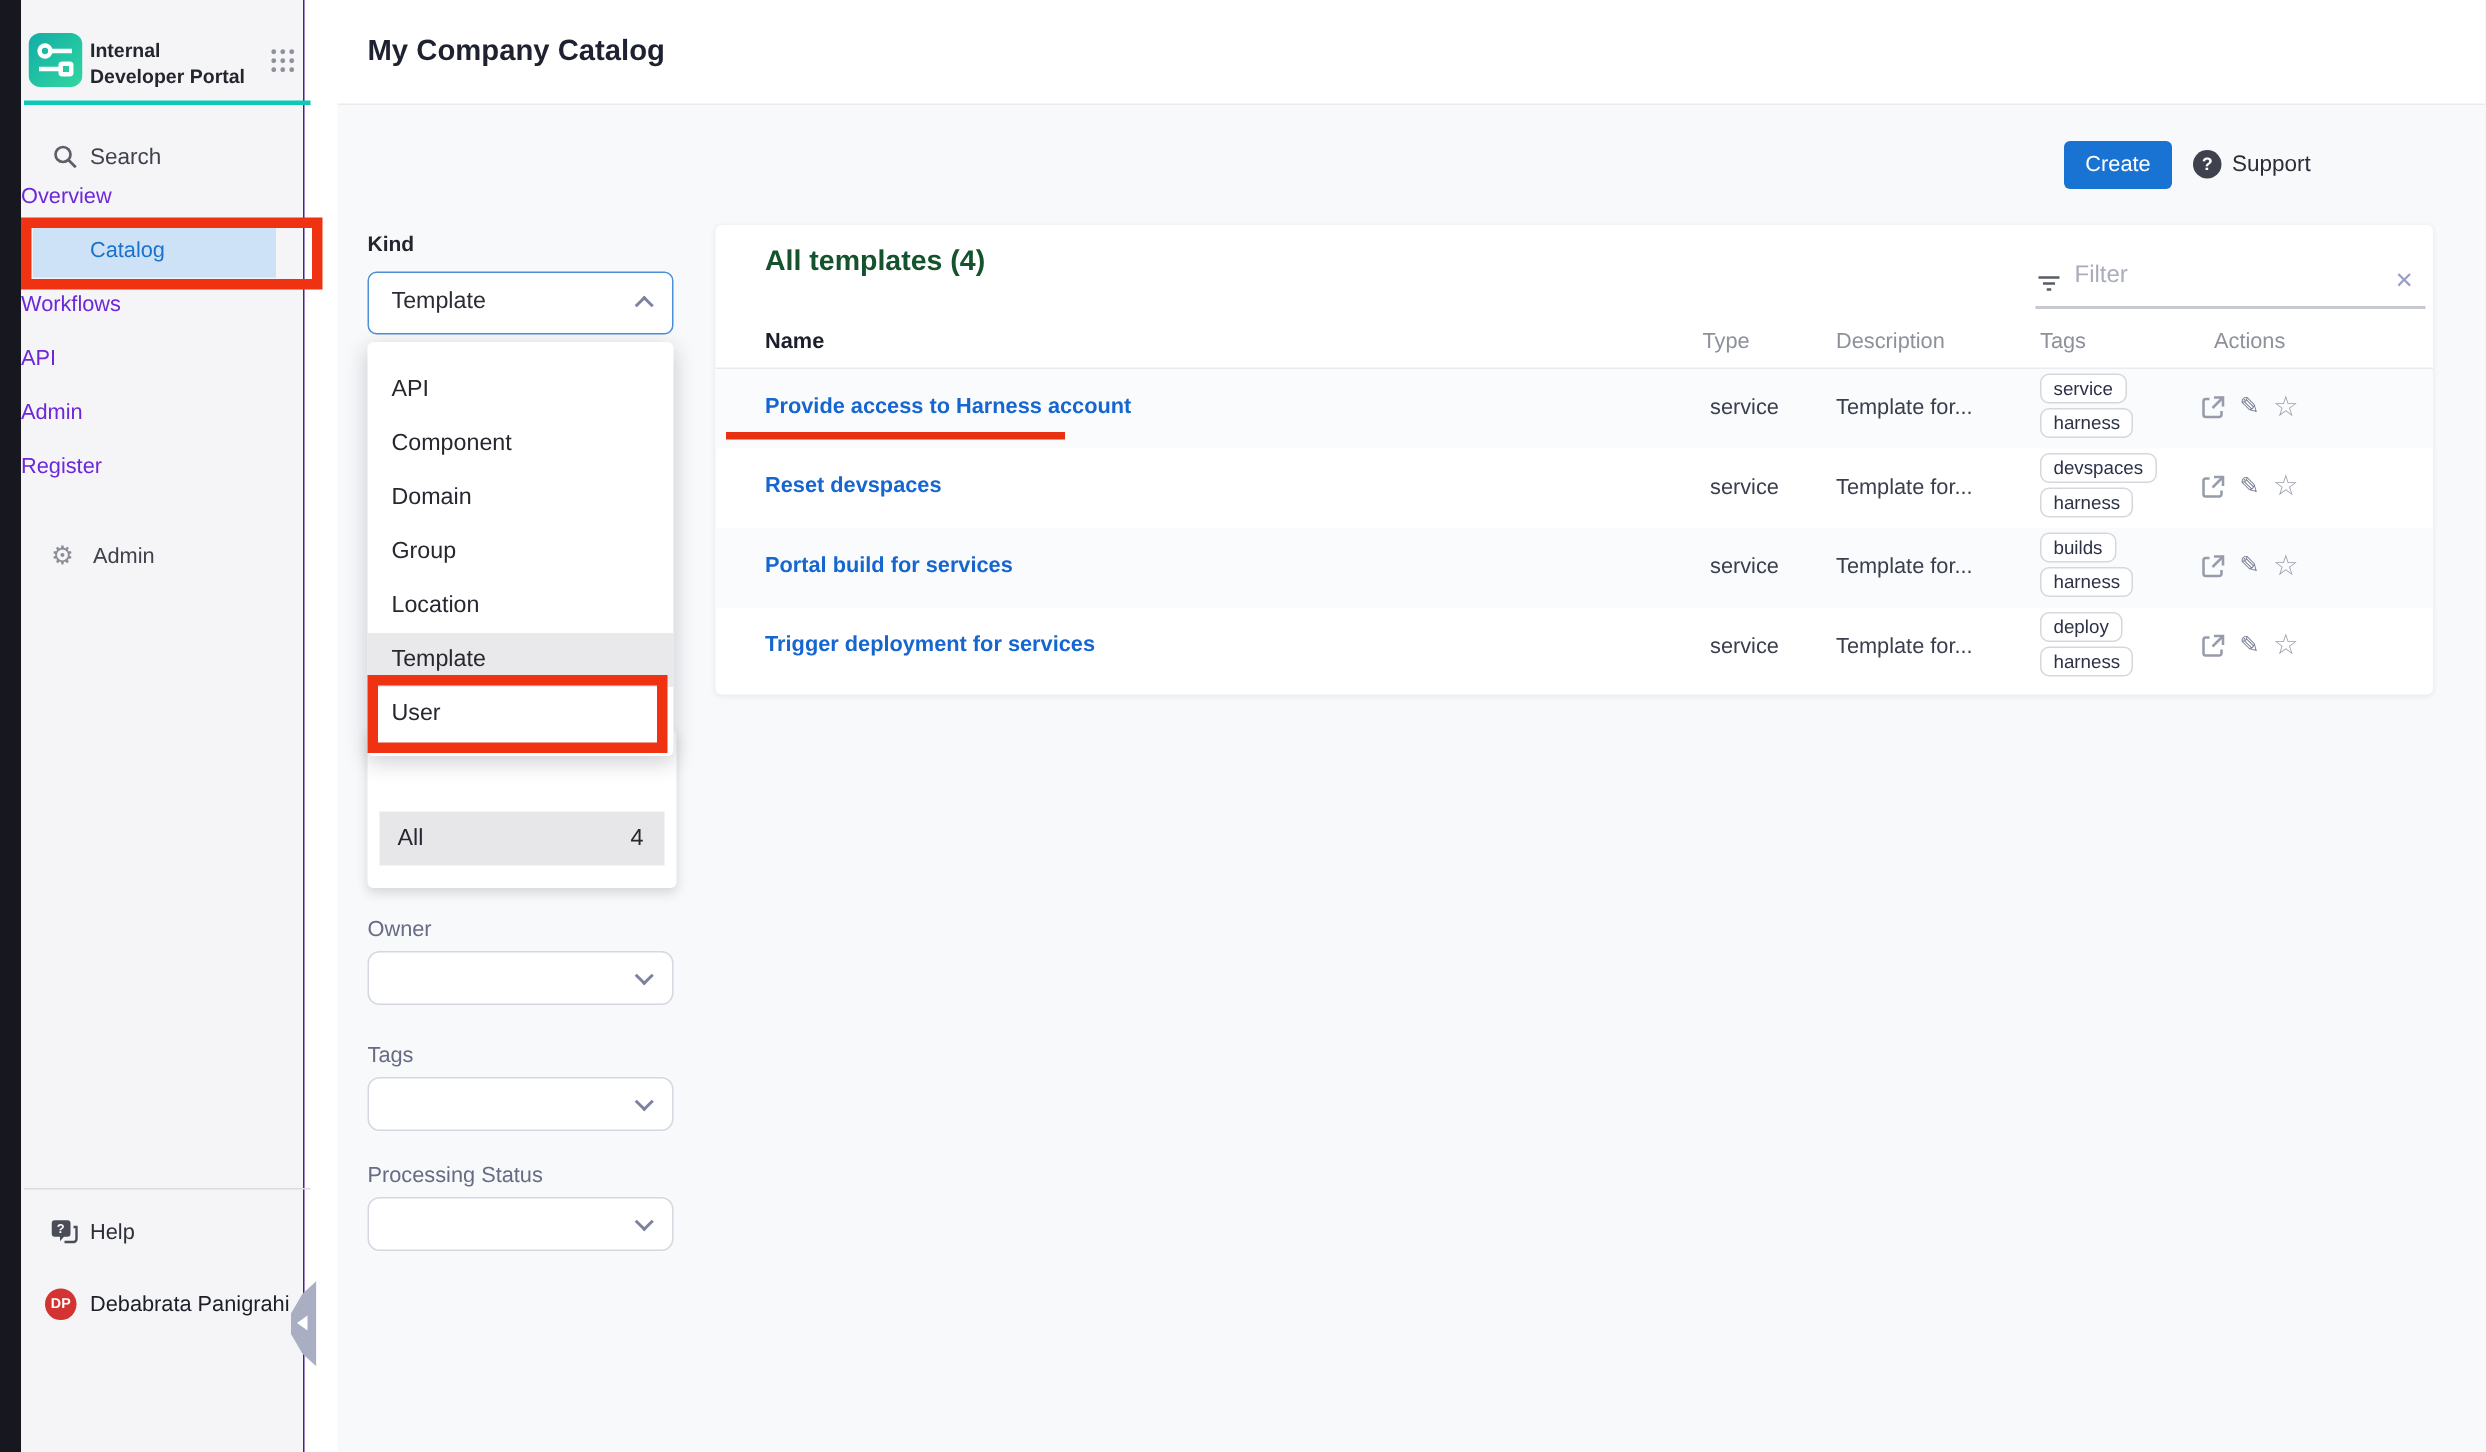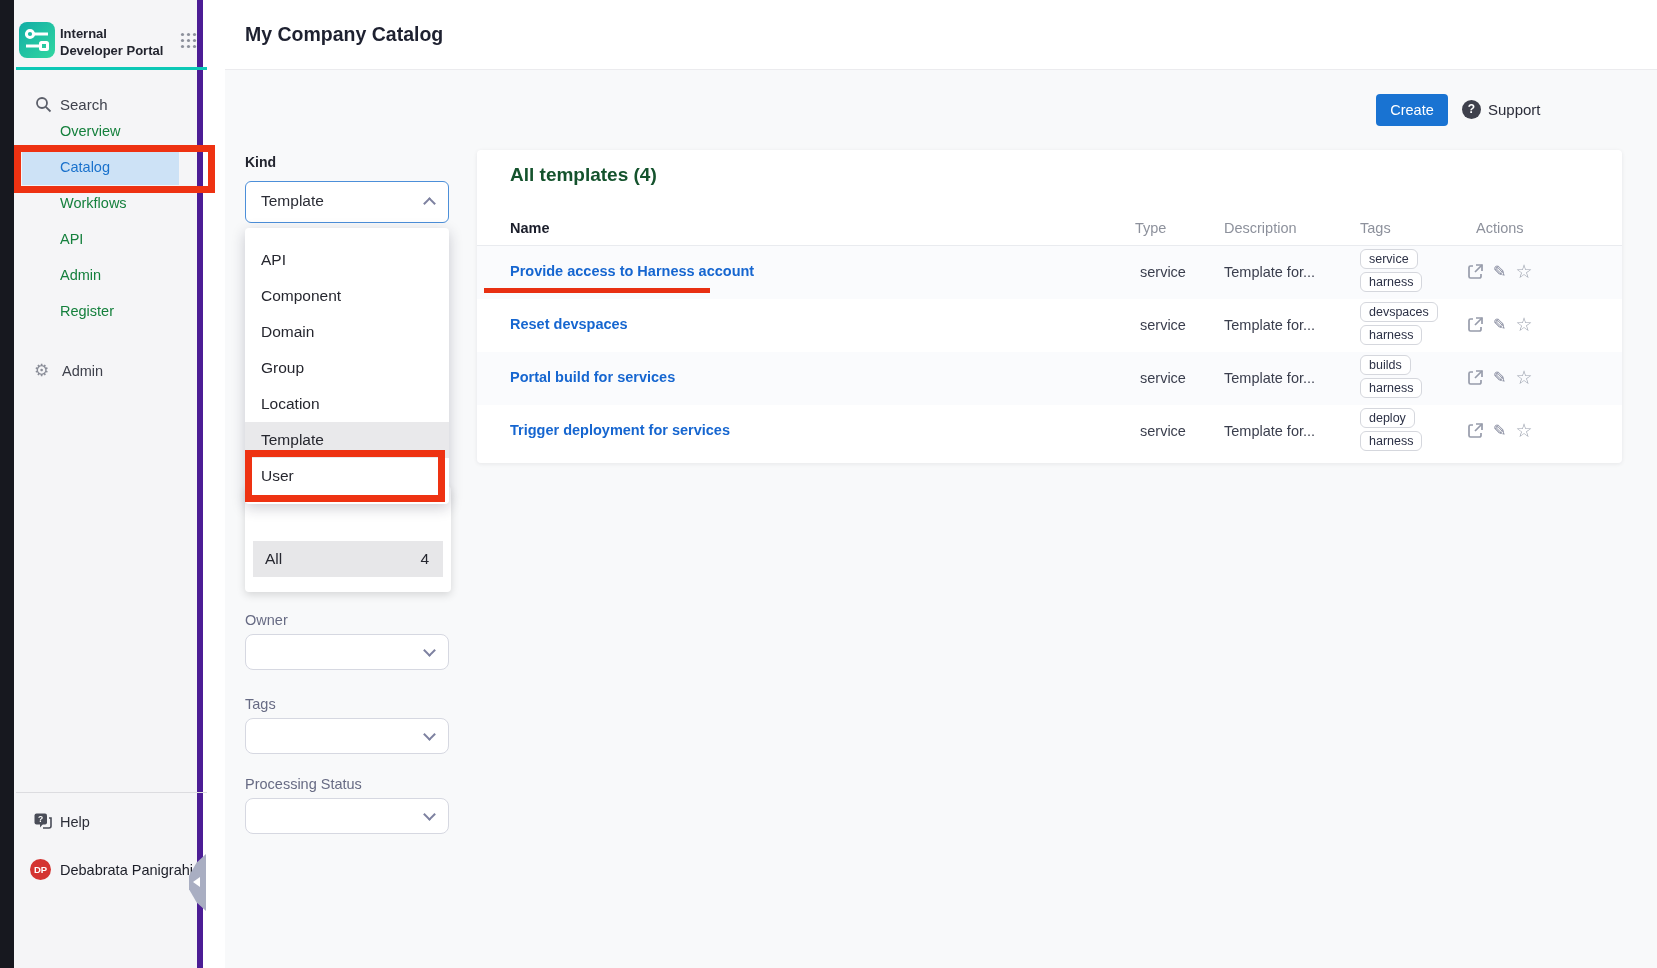--- a/index.html
+++ b/index.html
@@ -3,32 +3,32 @@
 <meta charset="utf-8">
 <style>
   * { margin:0; padding:0; box-sizing:border-box; }
   body { font-family:"Liberation Sans", sans-serif; background:#e9eaed; }
   .screen { position:relative; width:1657px; height:968px; background:#fff; overflow:hidden; }
 
   
   .edge { position:absolute; left:0; top:0; width:14px; height:100%; background:#17181f; }
 
   
-  .sidebar { position:absolute; left:14px; top:0; width:189px; height:100%; background:#f5f5f7; border-right:6px solid #4c1d95; }
+  .sidebar { position:absolute; left:14px; top:0; width:189px; height:100%; background:#f5f5f7; border-right:1px solid #4c1d95; }
   .brand-icon { position:absolute; left:5px; top:22px; }
   .brand-text { position:absolute; left:46px; top:26px; width:112px; font-size:13px; font-weight:bold; color:#23252f; line-height:1.3; }
   .grid-icon { position:absolute; left:166px; top:32px; cursor:pointer; }
   .teal-line { position:absolute; left:2px; top:67px; width:191px; height:3px; background:#0cc8b6; }
 
   .search-row { position:absolute; left:0; top:90px; width:100%; height:30px; cursor:pointer; }
   .search-row svg { position:absolute; left:21px; top:6px; }
   .search-row .lbl { position:absolute; left:46px; top:6px; font-size:15px; color:#3f424d; }
 
   .nav { position:absolute; left:0; top:113px; width:100%; }
-  .nav-item { height:36px; line-height:36px; padding-left:46px; font-size:14.5px; color:#15803d; cursor:pointer; }
+  .nav-item { height:36px; line-height:36px; font-size:14.5px; color:#6d28d9; cursor:pointer; }
   .nav-item.active { background:#cde2f6; color:#1b72cc; margin:0 18px 0 8px; padding-left:38px; }
 
   .admin-row { position:absolute; left:0; top:353px; width:100%; height:36px; line-height:36px; cursor:pointer; }
   .admin-row .gear { position:absolute; left:20px; top:0; font-size:17px; color:#8b8e99; }
   .admin-row .lbl { position:absolute; left:48px; font-size:14.5px; color:#3f414c; }
 
   .side-divider { position:absolute; left:2px; top:792px; width:191px; height:1px; background:#dcdce0; }
 
   .help-row { position:absolute; left:0; top:808px; width:100%; height:30px; cursor:pointer; }
   .help-row svg { position:absolute; left:19px; top:4px; }
@@ -249,20 +249,29 @@
       </div>
 
       <div class="flt-label" style="top:706px">Processing Status</div>
       <div class="flt-select" style="top:728px">
         <span class="chev down"></span>
       </div>
 
       <div class="table-card">
         <div class="tbl-title">All templates (4)</div>
 
+        <div class="filterbox">
+          <svg width="18" height="18" viewBox="0 0 18 18">
+            <line x1="2" y1="5" x2="16" y2="5" stroke="#595c66" stroke-width="1.8"></line>
+            <line x1="5" y1="9" x2="13" y2="9" stroke="#595c66" stroke-width="1.8"></line>
+            <line x1="7.5" y1="13" x2="10.5" y2="13" stroke="#595c66" stroke-width="1.8"></line>
+          </svg>
+          <input type="text" placeholder="Filter" style="">
+          <span class="clear-x">✕</span>
+        </div>
 
         <div class="thead">
           <span class="c-name">Name</span>
           <span class="c-type">Type</span>
           <span class="c-desc">Description</span>
           <span class="c-tags">Tags</span>
           <span class="c-act">Actions</span>
         </div>
 
         <div class="rows">

